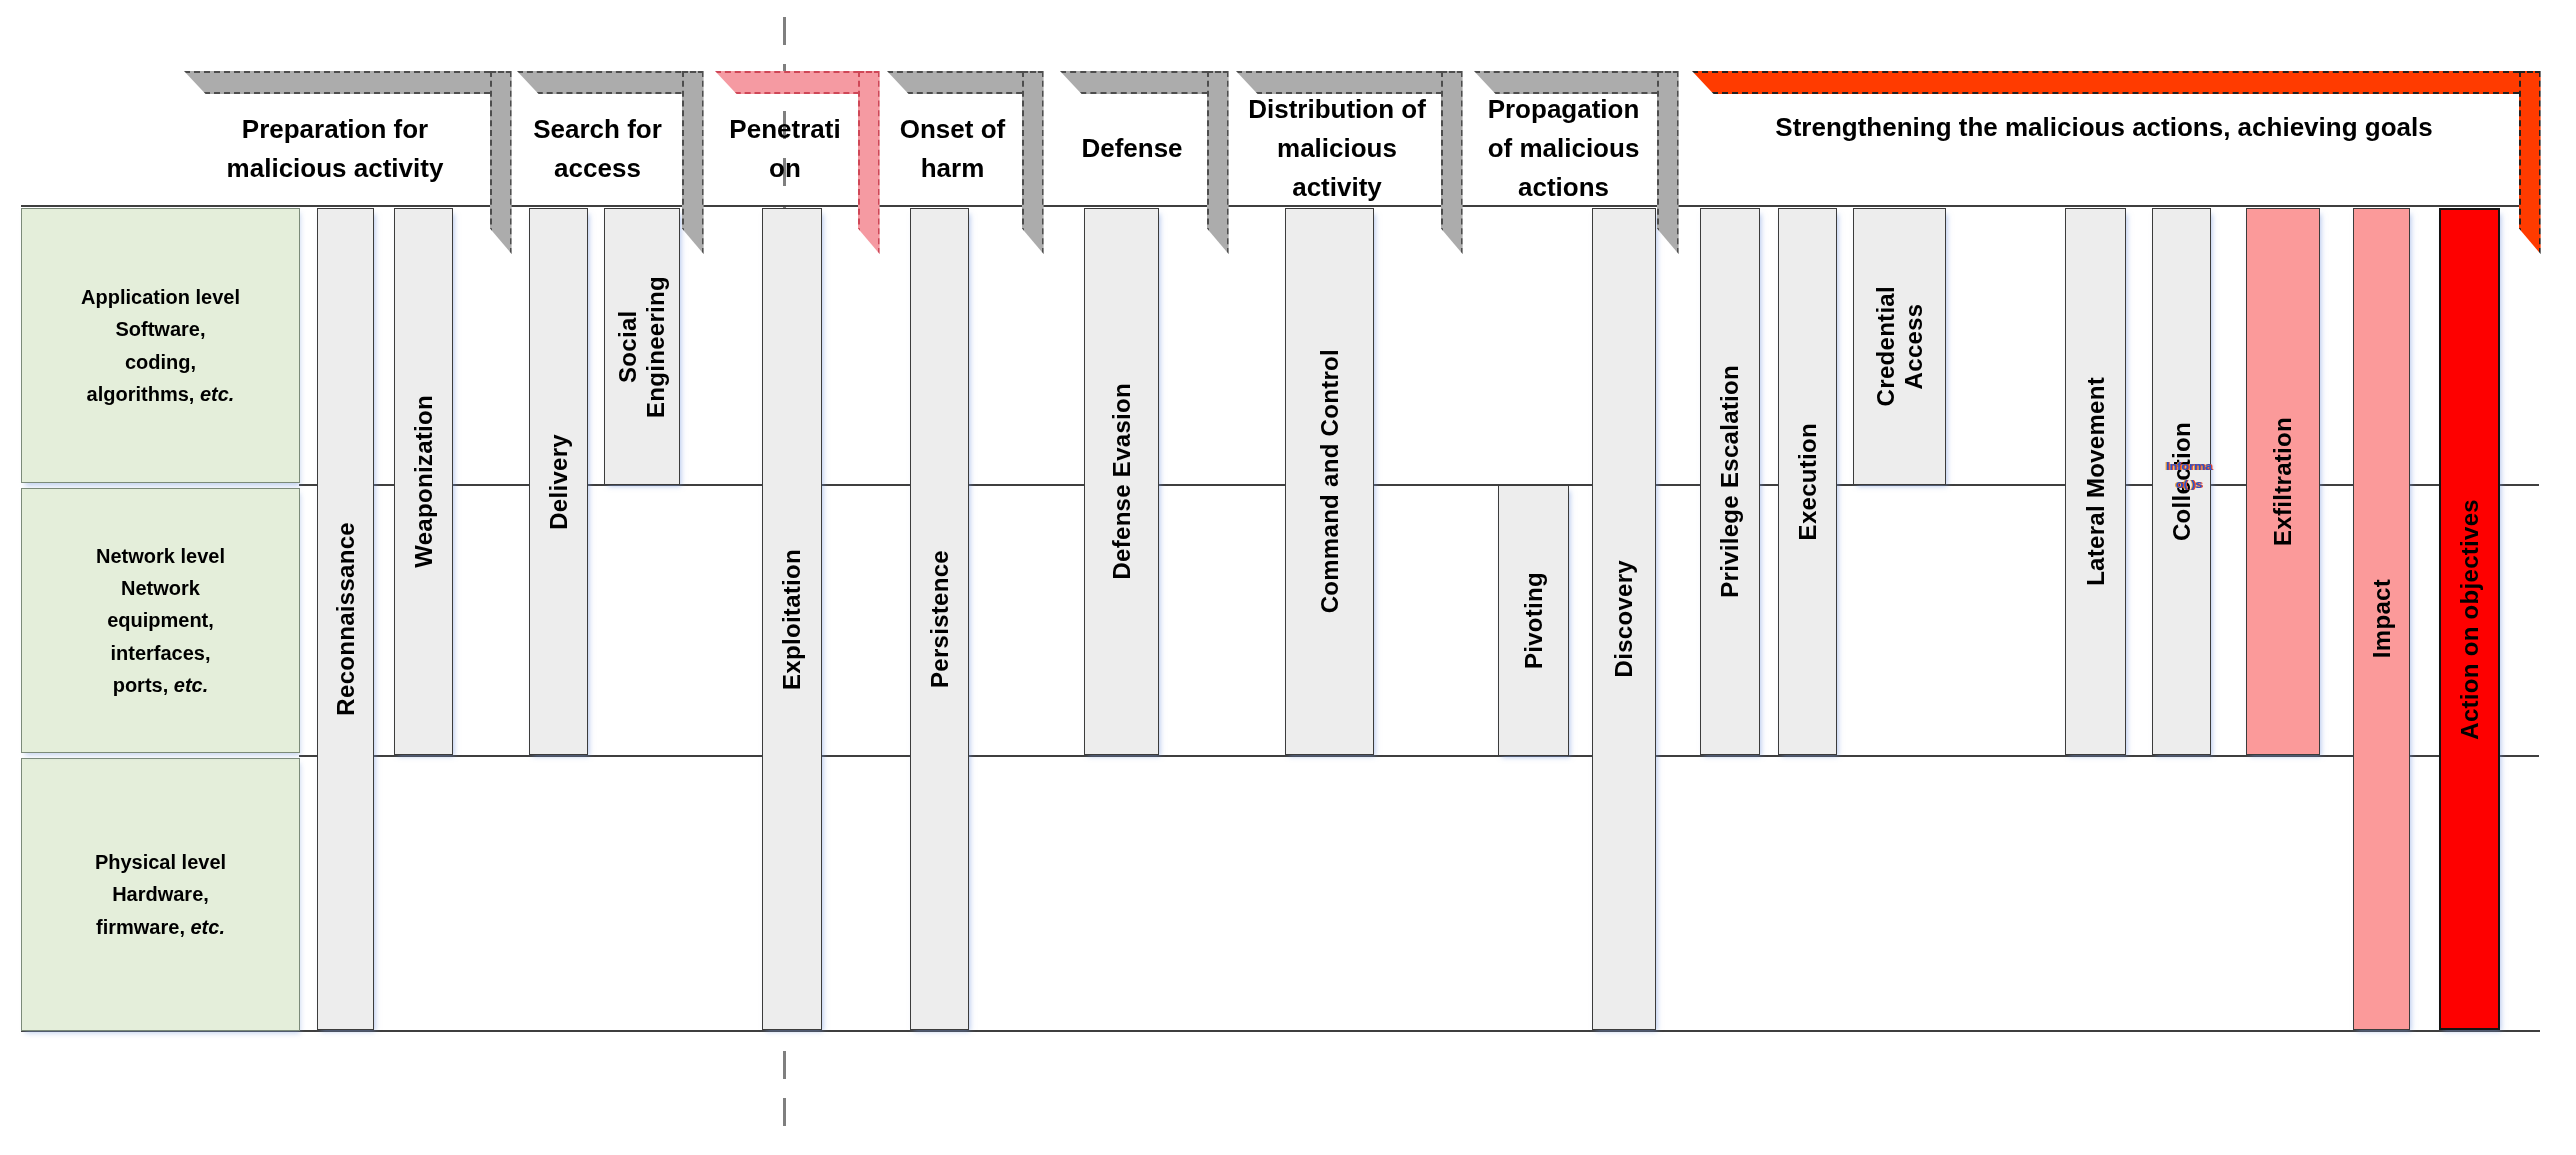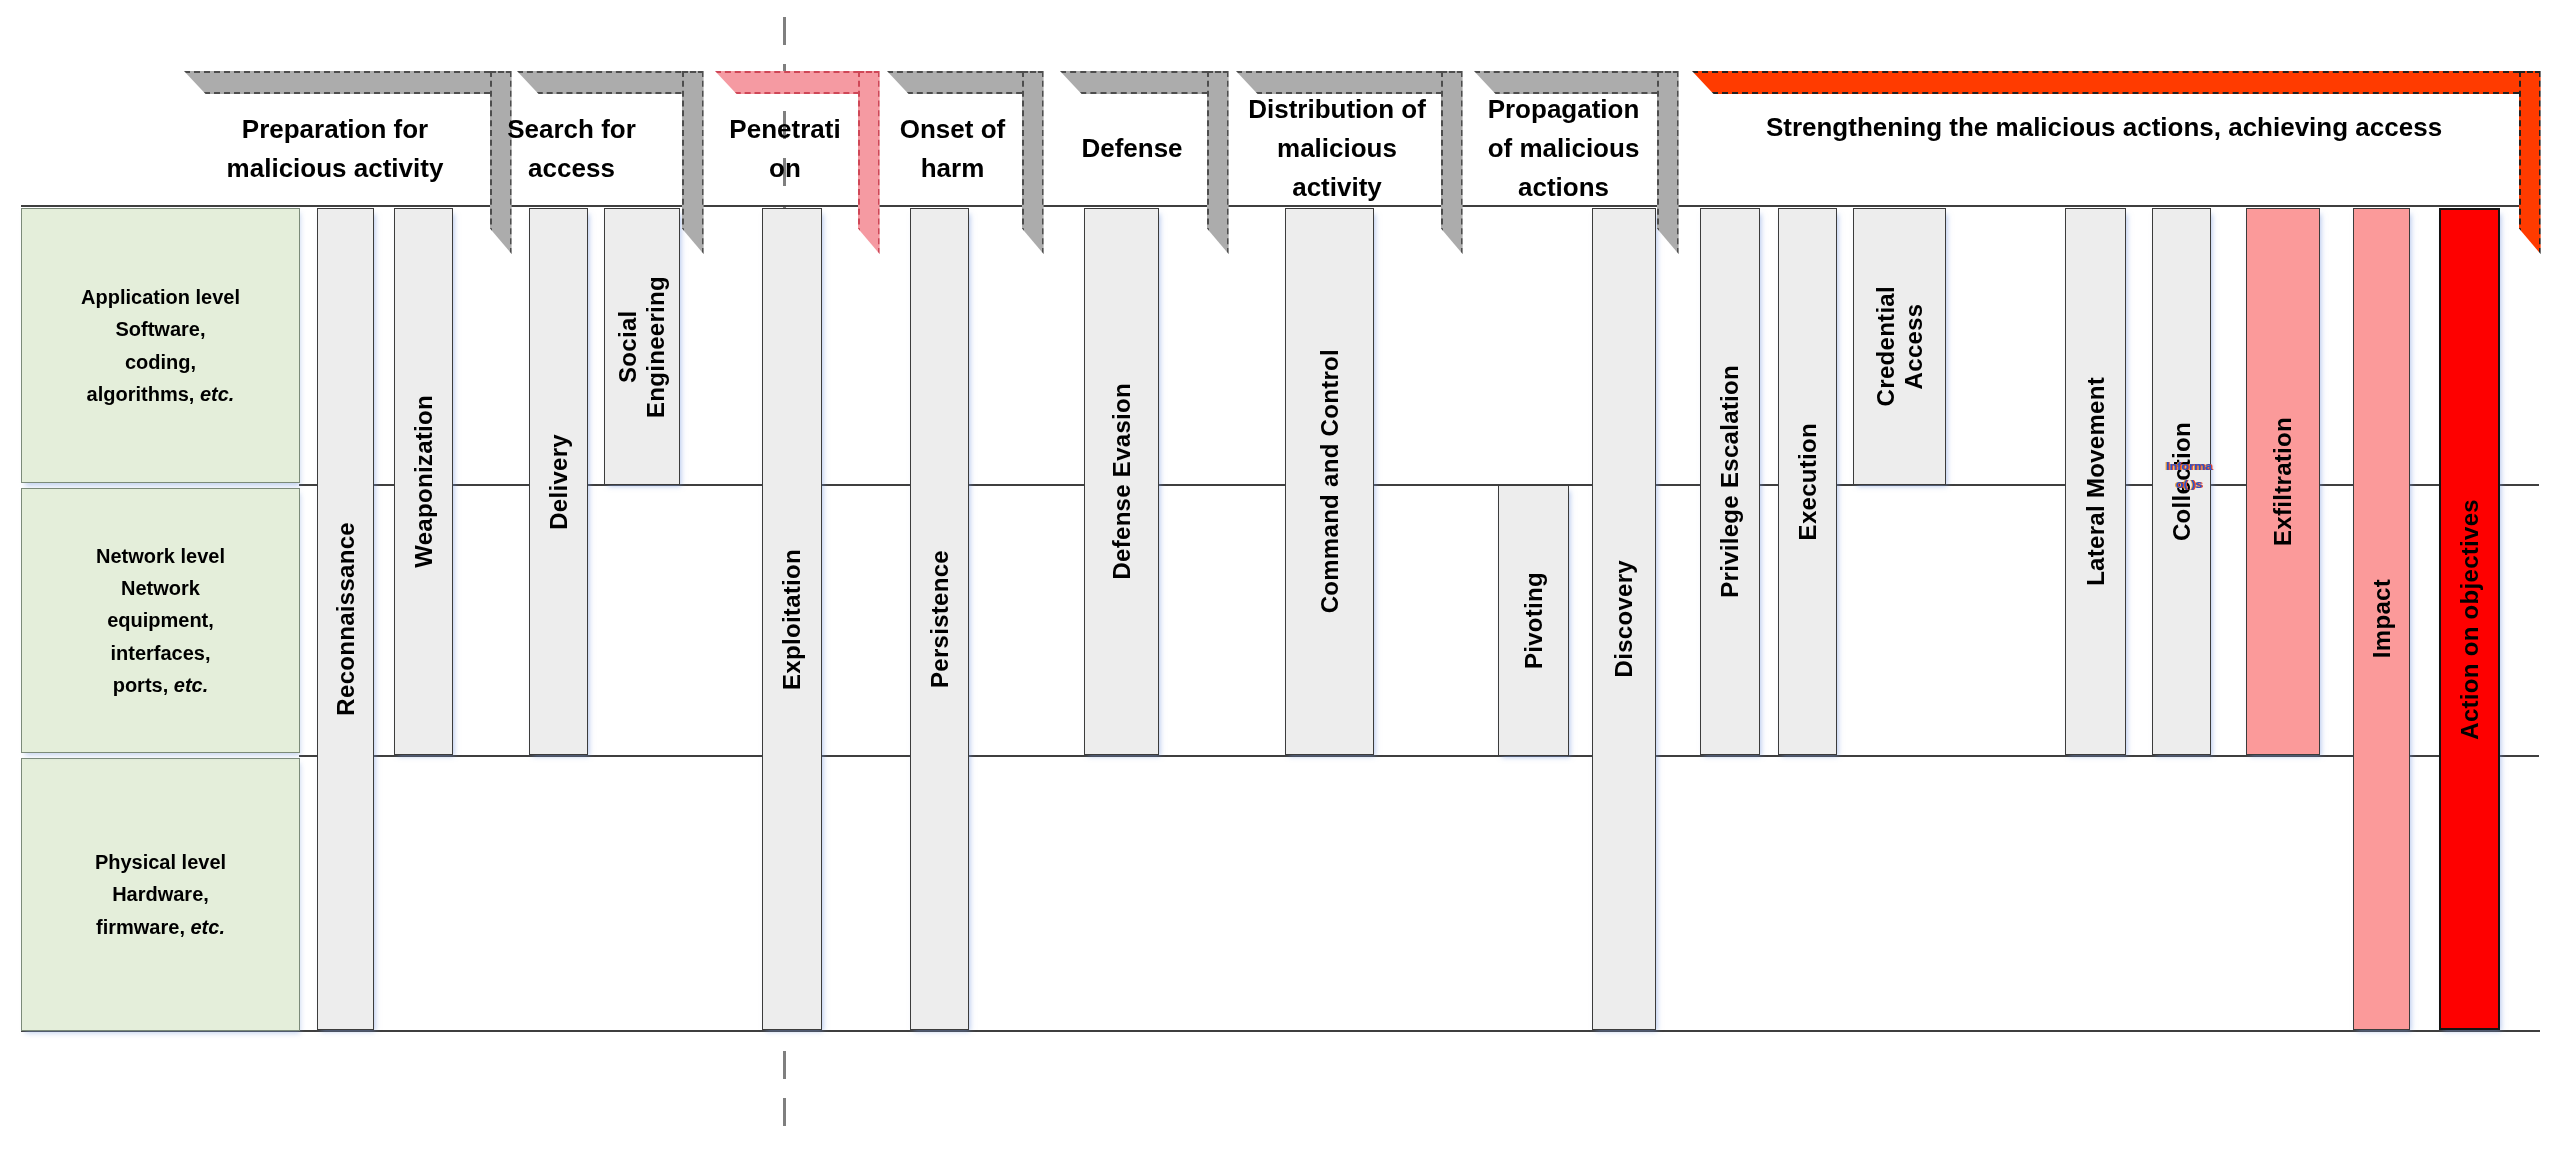--- a/index.html
+++ b/index.html
@@ -127,21 +127,21 @@
   <div class="bar red" style="left:2439px;top:208px;width:61px;height:822px">
     <span class="vlabel">Action on objectives</span>
     </div>
 
   <div class="hband band-gray" style="left:184px;width:326px"></div>
   <div class="vband band-gray" style="left:490px"></div>
   <div class="phase-label" style="left:184px;width:302px">Preparation for<br>malicious activity</div>
 
   <div class="hband band-gray" style="left:517px;width:184px"></div>
   <div class="vband band-gray" style="left:682px"></div>
-  <div class="phase-label" style="left:491px;width:161px">Search for<br>access</div>
+  <div class="phase-label" style="left:517px;width:161px">Search for<br>access</div>
 
   <div class="hband band-pink" style="left:715px;width:164px"></div>
   <div class="vband band-pink" style="left:858px"></div>
   <div class="phase-label" style="left:715px;width:140px">Penetrati<br>on</div>
 
   <div class="hband band-gray" style="left:887px;width:155px"></div>
   <div class="vband band-gray" style="left:1022px"></div>
   <div class="phase-label" style="left:887px;width:131px">Onset of<br>harm</div>
 
   <div class="hband band-gray" style="left:1060px;width:168px"></div>
@@ -151,18 +151,18 @@
   <div class="hband band-gray" style="left:1236px;width:226px"></div>
   <div class="vband band-gray" style="left:1441px"></div>
   <div class="phase-label" style="left:1236px;width:202px">Distribution of<br>malicious<br>activity</div>
 
   <div class="hband band-gray" style="left:1474px;width:203px"></div>
   <div class="vband band-gray" style="left:1657px"></div>
   <div class="phase-label" style="left:1474px;width:179px">Propagation<br>of malicious<br>actions</div>
 
   <div class="hband band-red" style="left:1692px;width:847px"></div>
   <div class="vband band-red" style="left:2519px"></div>
-  <div class="phase-label single" style="left:1692px;width:824px">Strengthening the malicious actions, achieving access</div>
+  <div class="phase-label single" style="left:1692px;width:824px">Strengthening the malicious actions, achieving goals</div>
 
   <div class="artifact" style="left:2153px;top:456px;width:72px">Informa<br>o( )s</div>
 
 </div>
 
 
 </body></html>

